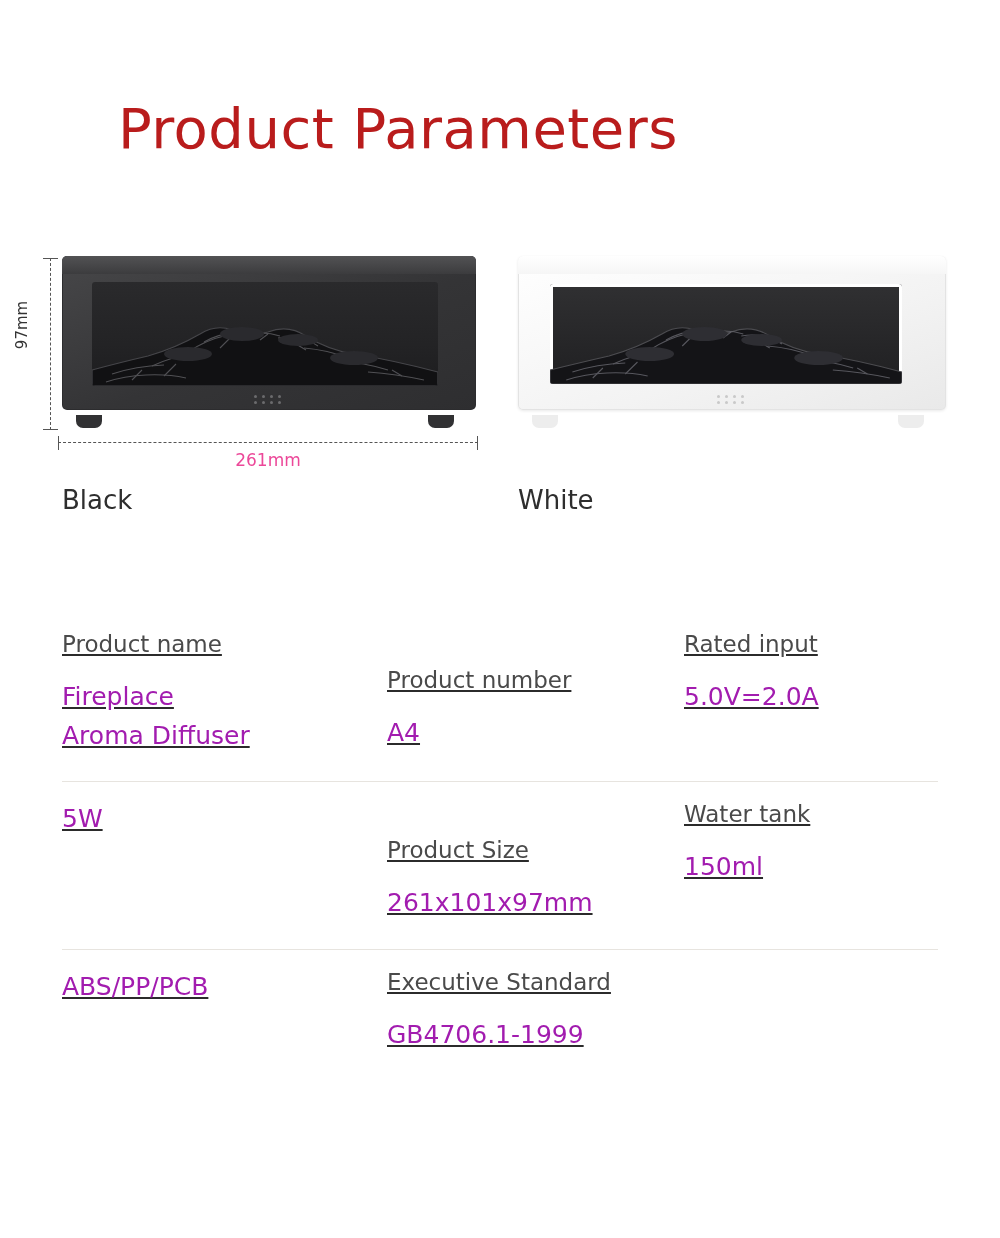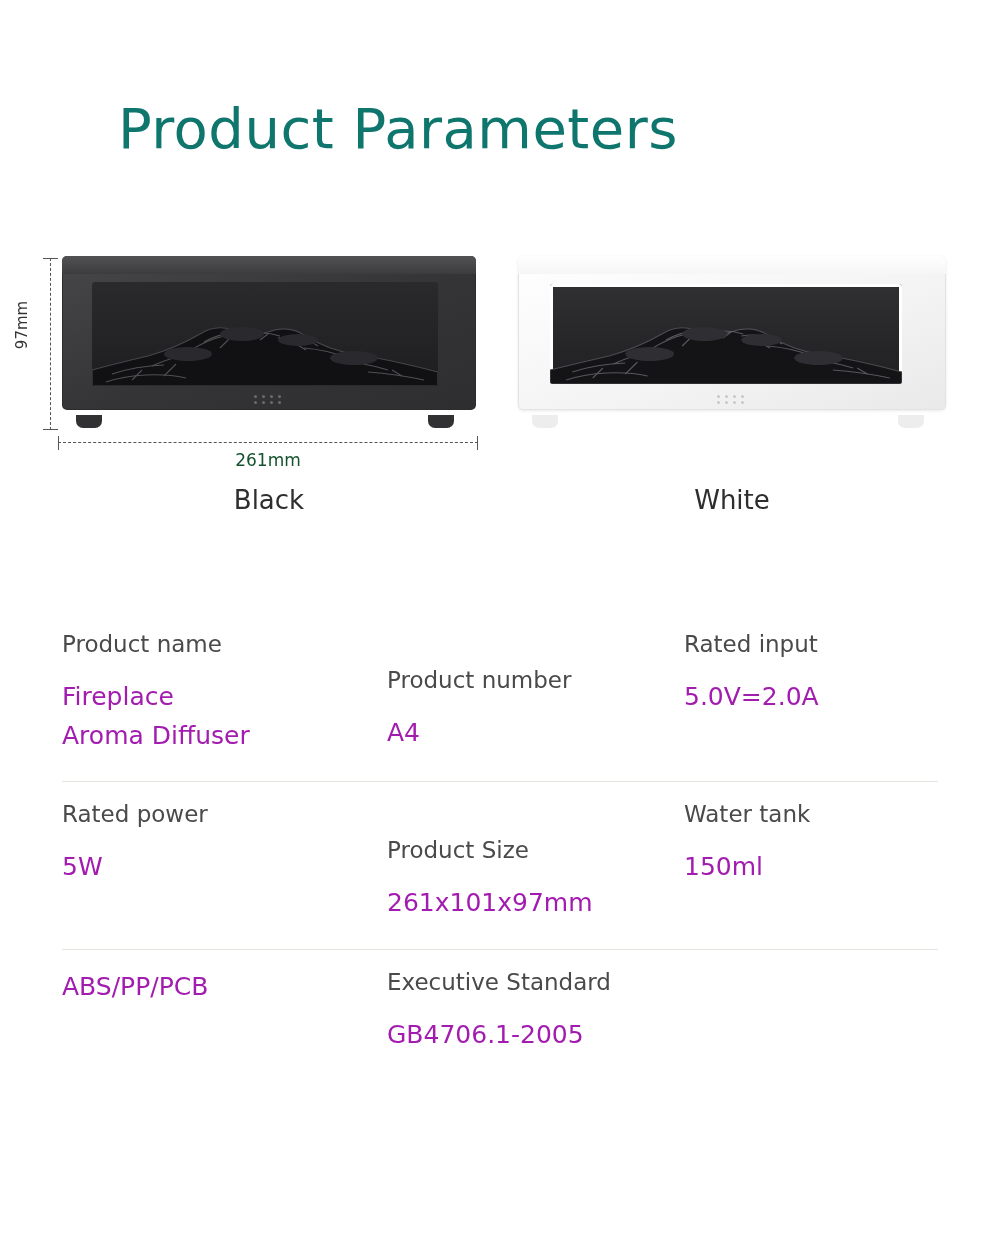--- a/index.html
+++ b/index.html
@@ -19,21 +19,21 @@
   
   .page-title {
     position: absolute;
     top: 96px;
     left: 0;
     width: 796px;
     text-align: center;
     font-size: 56px;
     font-weight: 400;
     letter-spacing: 0.5px;
-    color: #0f766e;
+    color: #b91c1c;
   }
 
   
   .products {
     position: absolute;
     top: 240px;
     left: 0;
     width: 1000px;
     height: 300px;
   }
@@ -100,21 +100,21 @@
   }
   .dim-horizontal .h-cap-left { left: 0; }
   .dim-horizontal .h-cap-right { left: 419px; }
   .dim-horizontal .h-label {
     position: absolute;
     top: 14px;
     left: 0;
     width: 420px;
     text-align: center;
     font-size: 17px;
-    color: #14532d;
+    color: #ec4899;
   }
 
   
   .device {
     position: absolute;
     top: 16px;
   }
   .device.black { left: 62px; width: 414px; height: 172px; }
   .device.white { left: 518px; width: 428px; height: 172px; }
 
@@ -214,39 +214,39 @@
     border-radius: 50%;
   }
   .device.black .vent i { background: #6b6b6d; }
   .device.white .vent i { background: #c9c9c9; }
 
   .device-label {
     position: absolute;
     top: 245px;
     font-size: 26px;
     color: #2e2e2e;
-    text-align: center;
+    text-align: left;
   }
   .device-label.black { left: 62px; width: 414px; }
   .device-label.white { left: 518px; width: 428px; }
 
   
   .specs {
     position: absolute;
     top: 612px;
     left: 62px;
     width: 876px;
   }
   .spec-row {
     display: flex;
     position: relative;
     padding: 18px 0 26px 0;
   }
   .spec-row + .spec-row { border-top: 1px solid #e7e4df; }
-  .spec-cell { box-sizing: border-box; padding-right: 16px; }
+  .spec-cell { box-sizing: border-box; padding-right: 16px; text-decoration: underline; }
   .spec-cell.c1 { width: 325px; }
   .spec-cell.c2 { width: 297px; margin-top: 36px; }
   .spec-cell.c3 { width: 254px; }
   .spec-key {
     font-size: 23px;
     color: #4a4a4a;
     line-height: 1.3;
     margin-bottom: 18px;
   }
   .spec-val {
@@ -390,36 +390,35 @@
       <div class="spec-val">A4</div>
     </div>
     <div class="spec-cell c3">
       <div class="spec-key">Rated input</div>
       <div class="spec-val">5.0V=2.0A</div>
     </div>
   </div>
 
   <div class="spec-row">
     <div class="spec-cell c1">
-      <div class="spec-key">Rated power</div>
       <div class="spec-val">5W</div>
     </div>
     <div class="spec-cell c2">
       <div class="spec-key">Product Size</div>
       <div class="spec-val">261x101x97mm</div>
     </div>
     <div class="spec-cell c3">
       <div class="spec-key">Water tank</div>
       <div class="spec-val">150ml</div>
     </div>
   </div>
 
   <div class="spec-row">
     <div class="spec-cell c1">
       <div class="spec-val">ABS/PP/PCB</div>
     </div>
     <div class="spec-cell c3">
       <div class="spec-key">Executive Standard</div>
-      <div class="spec-val">GB4706.1-2005</div>
+      <div class="spec-val">GB4706.1-1999</div>
     </div>
   </div>
 
 </div>
 
 </body></html>

